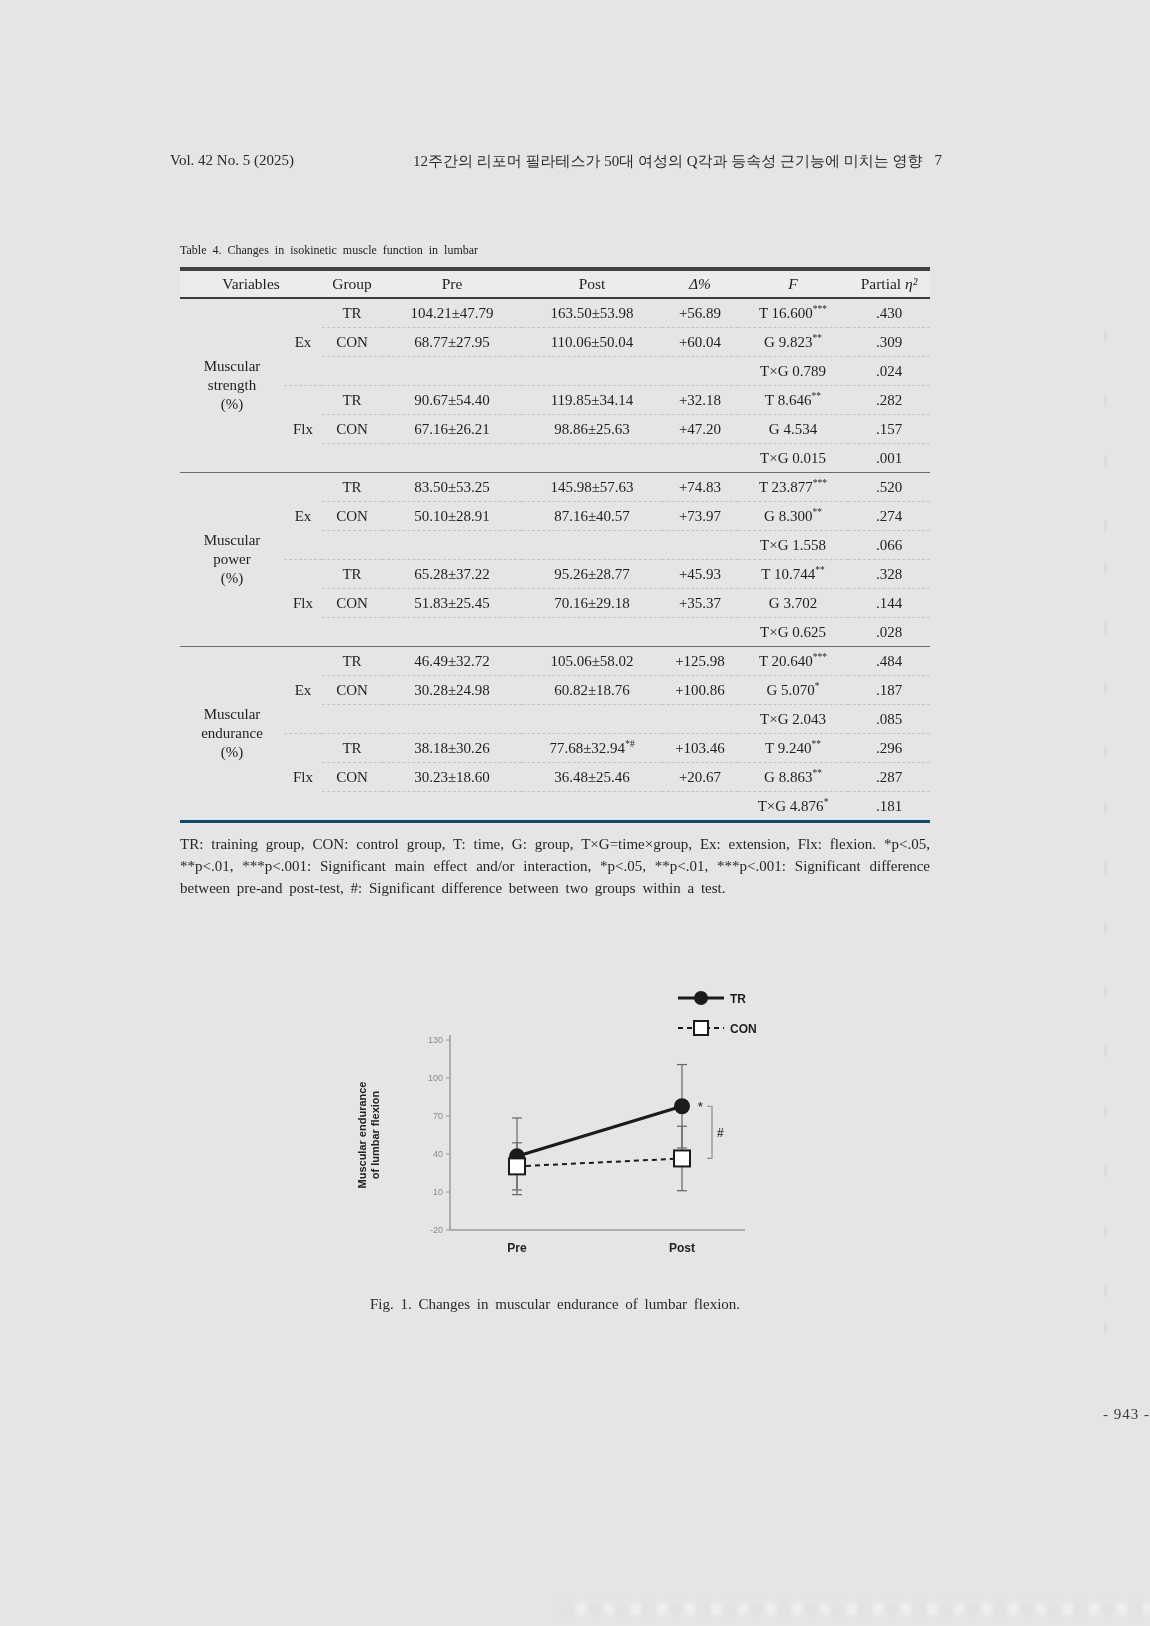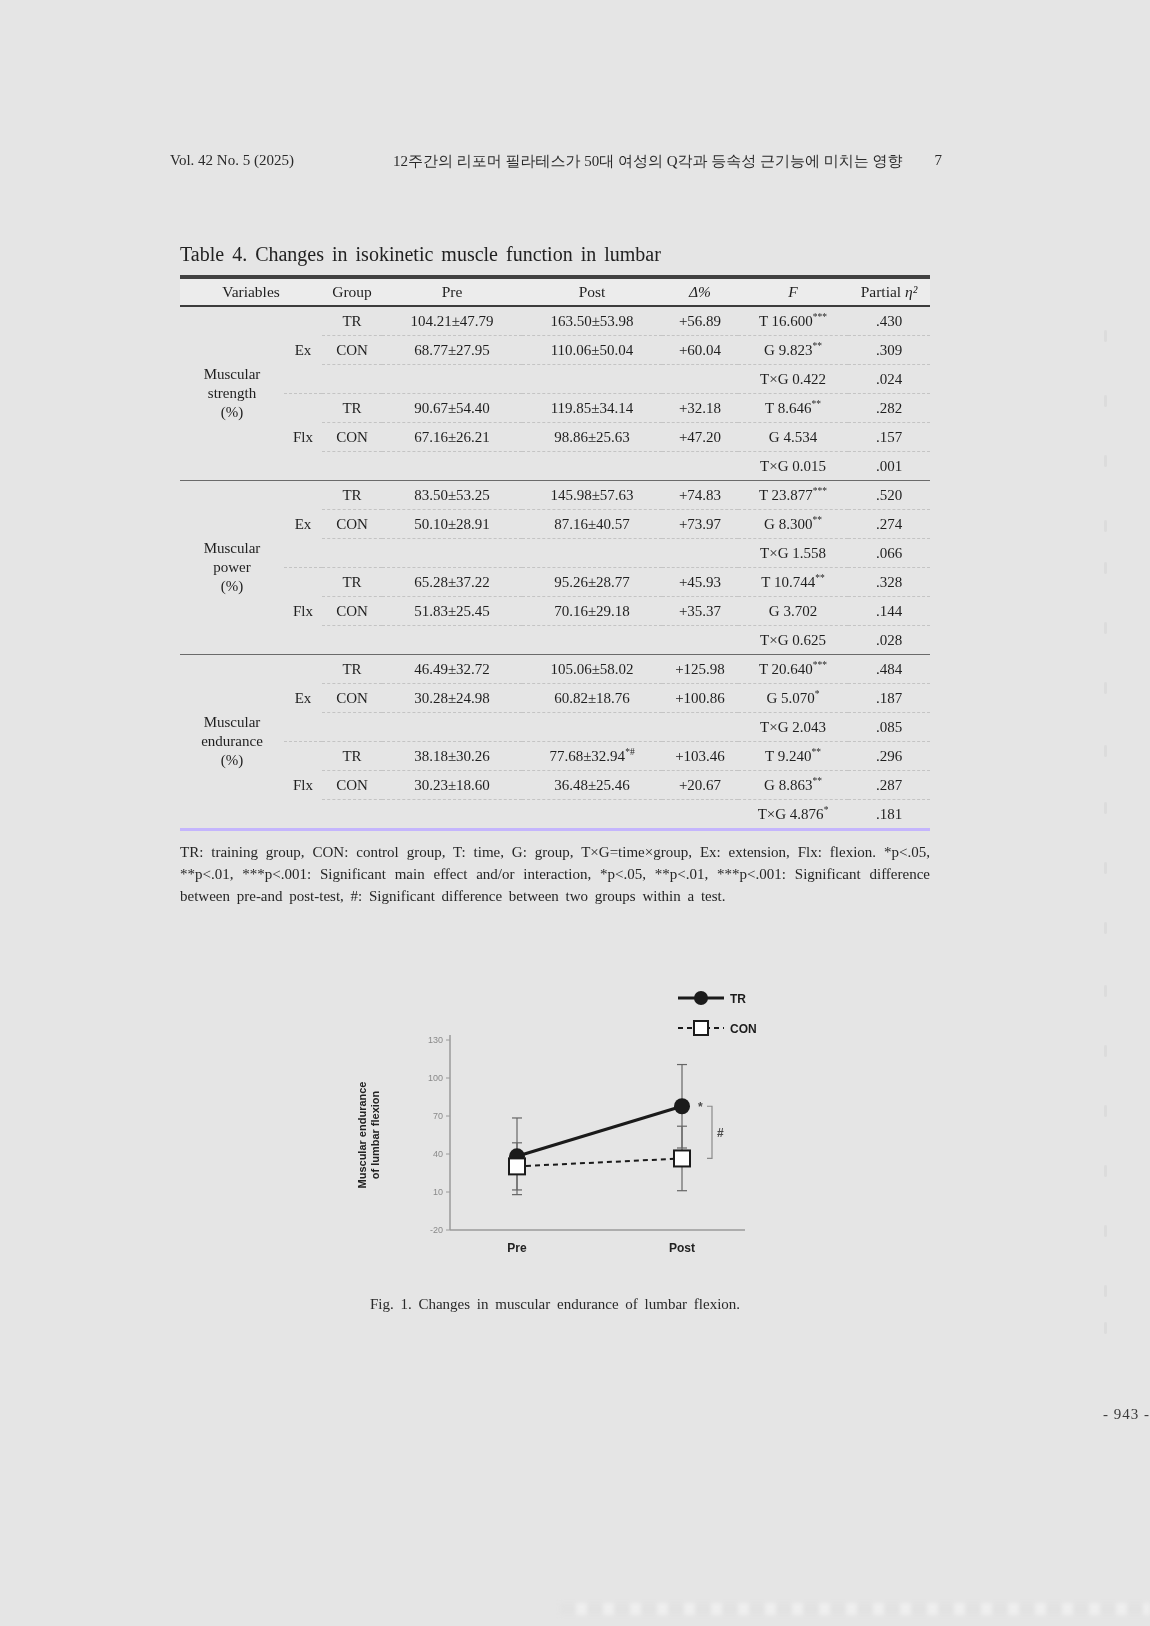--- a/index.html
+++ b/index.html
@@ -2,28 +2,28 @@
 <html><head>
 <meta charset="utf-8">
 <style>
   html,body{margin:0;padding:0;background:#fff;}
   .page{position:relative;width:1150px;height:1626px;background:#e5e5e5;overflow:hidden;
         font-family:"Liberation Serif","DejaVu Serif",serif;color:#1f1f1f;}
 
   
   .pagehead{position:absolute;left:170px;top:152px;width:772px;display:flex;
             justify-content:space-between;font-size:15px;color:#2a2a2a;}
-  .pagehead .khead{display:flex;gap:32px;}
+  .pagehead .khead{display:flex;gap:12px;}
 
   
   .content{position:absolute;left:180px;top:243px;width:750px;}
-  .table-title{font-size:20px;margin-bottom:9px;word-spacing:3px;color:#222;}
+  .table-title{font-size:12px;margin-bottom:9px;word-spacing:3px;color:#222;}
 
   table.datatable{border-collapse:collapse;width:750px;table-layout:fixed;
-                  border-top:4px solid #414141;border-bottom:3px solid #c4b5fd;}
+                  border-top:4px solid #414141;border-bottom:3px solid #0c4a6e;}
   table.datatable th{background:#ececec;font-weight:normal;font-size:15.5px;
                      border-bottom:2px solid #3c3c3c;padding:4px 0;}
   table.datatable td{font-size:15px;text-align:center;padding:4.5px 2px;line-height:19px;
                      overflow:hidden;}
   th.it i, .it{font-style:italic;}
   tr.dashed td{border-bottom:1px dashed #c4c4c4;}
   tr.secline td{border-bottom:1.5px solid #6a6a6a;}
   tr.noline td{border-bottom:none;}
   td.var-cell{border-bottom:1.5px solid #6a6a6a !important;white-space:pre-line;line-height:20px;}
   td.var-last{border-bottom:none !important;}
@@ -111,21 +111,21 @@
             <td>110.06±50.04</td>
             <td>+60.04</td>
             <td>G 9.823<sup>**</sup></td>
             <td>.309</td>
           </tr>
           <tr class="dashed">
             <td></td>
             <td></td>
             <td></td>
             <td></td>
-            <td>T×G 0.422</td>
+            <td>T×G 0.789</td>
             <td>.024</td>
           </tr>
           <tr class="dashed">
             <td class="ex-solid" rowspan="3">Flx</td>
             <td>TR</td>
             <td>90.67±54.40</td>
             <td>119.85±34.14</td>
             <td>+32.18</td>
             <td>T 8.646<sup>**</sup></td>
             <td>.282</td>

